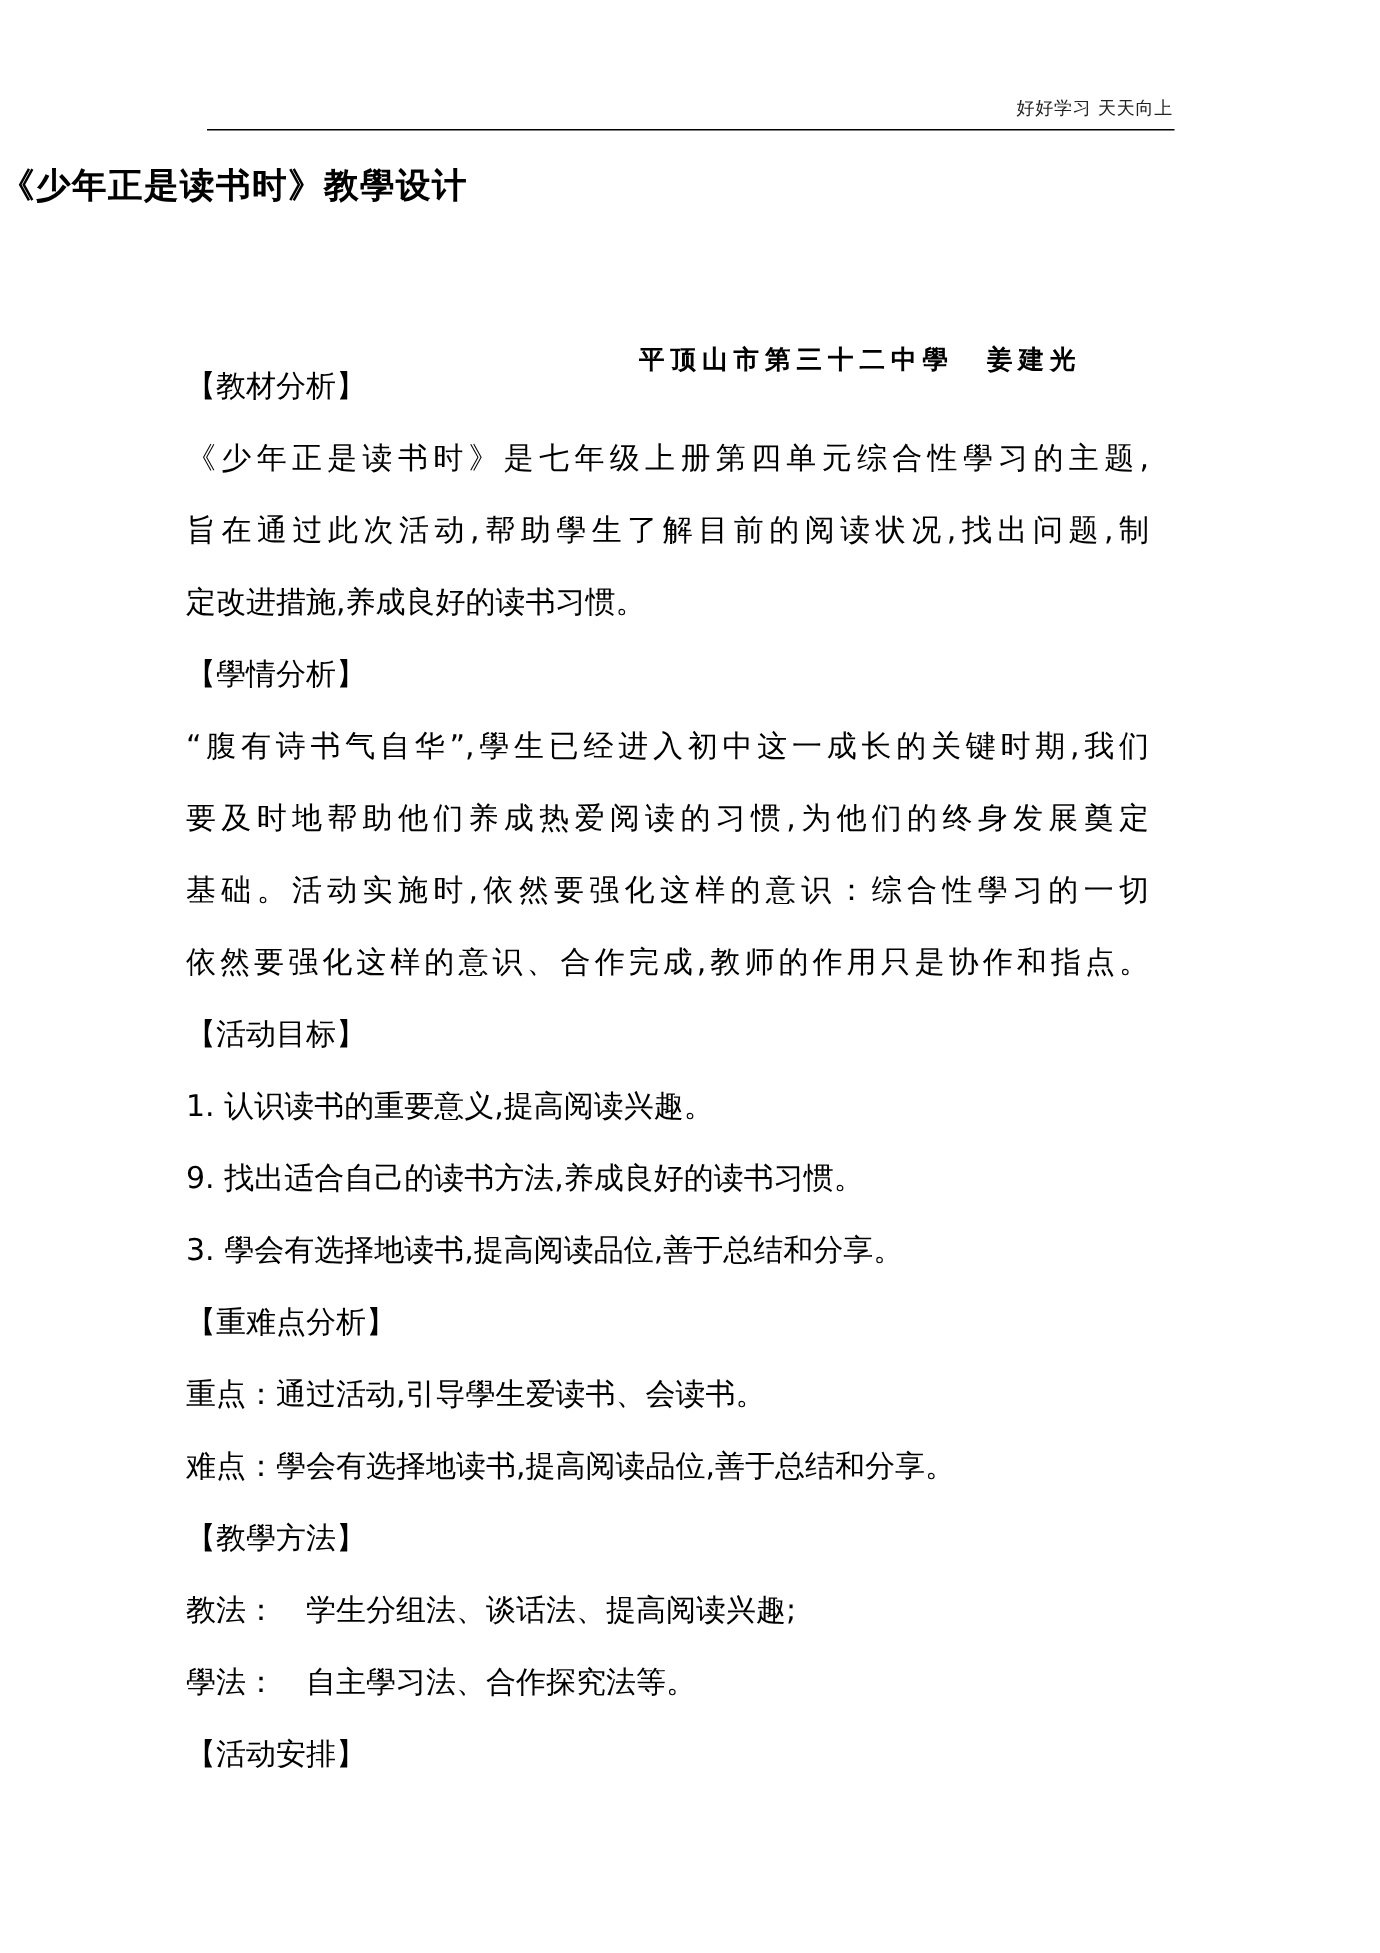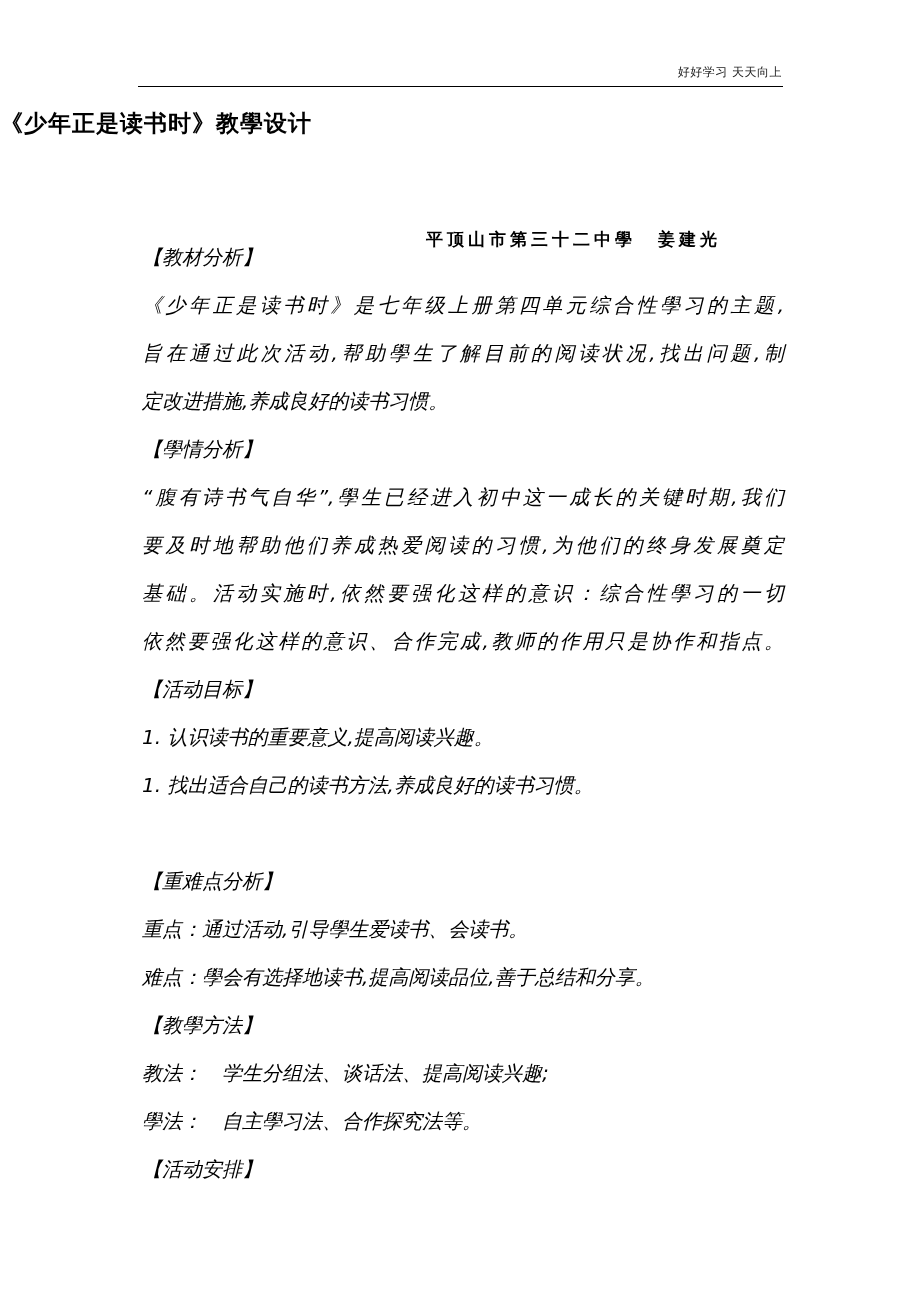--- a/index.html
+++ b/index.html
@@ -7,21 +7,21 @@
          font-family: "DejaVu Sans", "Liberation Sans", sans-serif; color: #000; }
   .page { position: absolute; left: 0; top: 0; width: 920px; height: 1036px; }
   .header-text { position: absolute; right: 138px; top: 64px; font-family: "DejaVu Serif", serif;
                  font-size: 12px; color: #222; letter-spacing: 0.5px; }
   .header-rule { position: absolute; left: 138px; width: 645px; top: 86px; height: 1px; background: #000; }
   .title { position: absolute; left: 0; width: 920px; top: 108px; text-align: left;
            font-size: 23px; font-weight: bold; letter-spacing: 1px; }
   .author { position: absolute; left: 426px; top: 196px; font-family: "DejaVu Serif", serif;
             font-size: 17px; font-weight: bold; letter-spacing: 4px; margin-top: 32px; }
   .author .gap { display: inline-block; width: 22px; }
-  .line { position: absolute; left: 142px; font-size: 20px; line-height: 26px; white-space: nowrap; font-style: italic; }
+  .line { position: absolute; left: 124px; font-size: 20px; line-height: 26px; white-space: nowrap; }
   .just { width: 642px; text-align-last: justify; text-align: justify; }
 </style>
 </head>
 <body>
 
 <div class="page">
   <div class="header-text">好好学习 天天向上</div>
   <div class="header-rule"></div>
 
   <div class="title">《少年正是读书时》教學设计</div>
@@ -36,21 +36,22 @@
   <div class="line" style="top:388px">定改进措施,养成良好的读书习惯。</div>
 
   <div class="line" style="top:436px">【學情分析】</div>
   <div class="line just" style="top:484px"> “腹有诗书气自华”,學生已经进入初中这一成长的关键时期,我们</div>
   <div class="line just" style="top:532px">要及时地帮助他们养成热爱阅读的习惯,为他们的终身发展奠定</div>
   <div class="line just" style="top:580px">基础。活动实施时,依然要强化这样的意识：综合性學习的一切</div>
   <div class="line just" style="top:628px">依然要强化这样的意识、合作完成,教师的作用只是协作和指点。</div>
 
   <div class="line" style="top:676px">【活动目标】</div>
   <div class="line" style="top:724px">1. 认识读书的重要意义,提高阅读兴趣。</div>
-  <div class="line" style="top:772px">1. 找出适合自己的读书方法,养成良好的读书习惯。</div>
+  <div class="line" style="top:772px">9. 找出适合自己的读书方法,养成良好的读书习惯。</div>
+  <div class="line" style="top:820px">3. 學会有选择地读书,提高阅读品位,善于总结和分享。</div>
 
   <div class="line" style="top:868px">【重难点分析】</div>
   <div class="line" style="top:916px">重点：通过活动,引导學生爱读书、会读书。</div>
   <div class="line" style="top:964px">难点：學会有选择地读书,提高阅读品位,善于总结和分享。</div>
 
   <div class="line" style="top:1012px">【教學方法】</div>
   <div class="line" style="top:1060px">教法：　学生分组法、谈话法、提高阅读兴趣;</div>
   <div class="line" style="top:1108px">學法：　自主學习法、合作探究法等。</div>
 
   <div class="line" style="top:1156px">【活动安排】</div>

